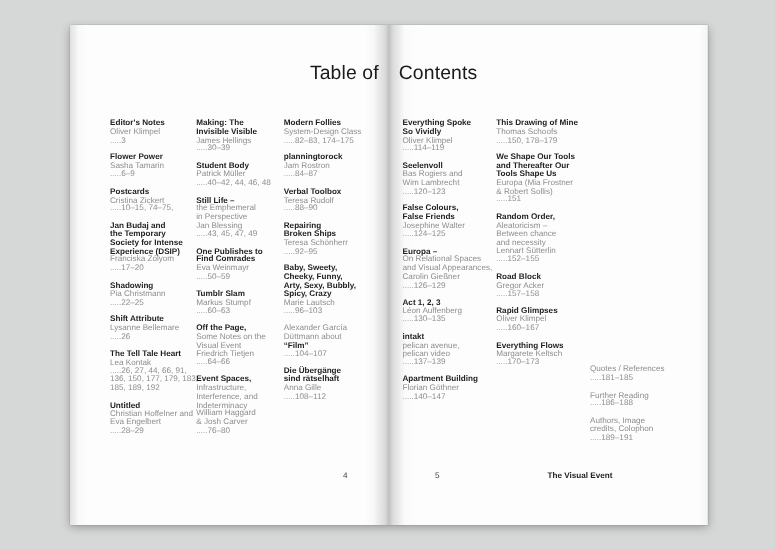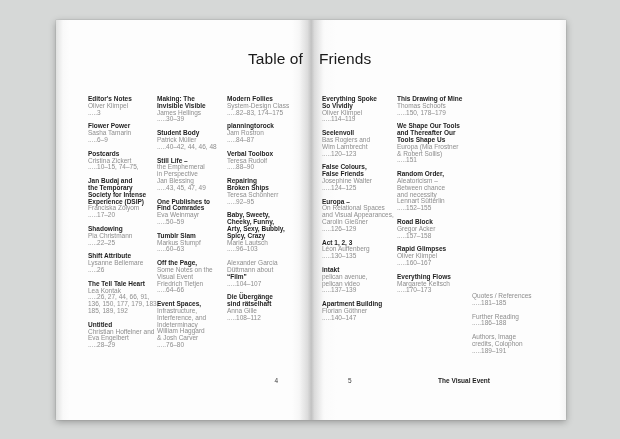--- a/index.html
+++ b/index.html
@@ -48,21 +48,21 @@
   .f-title{left:334px;width:100px;text-align:right;font-weight:bold;color:#1e1e1e;}
 </style>
 </head>
 <body>
 
 <div class="book">
   <div class="page left"></div>
   <div class="page right"></div>
 
   <div class="title t-left">Table of</div>
-  <div class="title t-right">Friends</div>
+  <div class="title t-right">Contents</div>
 
   <div class="col c1">
       <div class="entry">
         <div class="line b">Editor's Notes</div>
         <div class="line g">Oliver Klimpel</div>
         <div class="line g">.....3</div>
       </div>
       <div class="entry">
         <div class="line b">Flower Power</div>
         <div class="line g">Sasha Tamarin</div>

